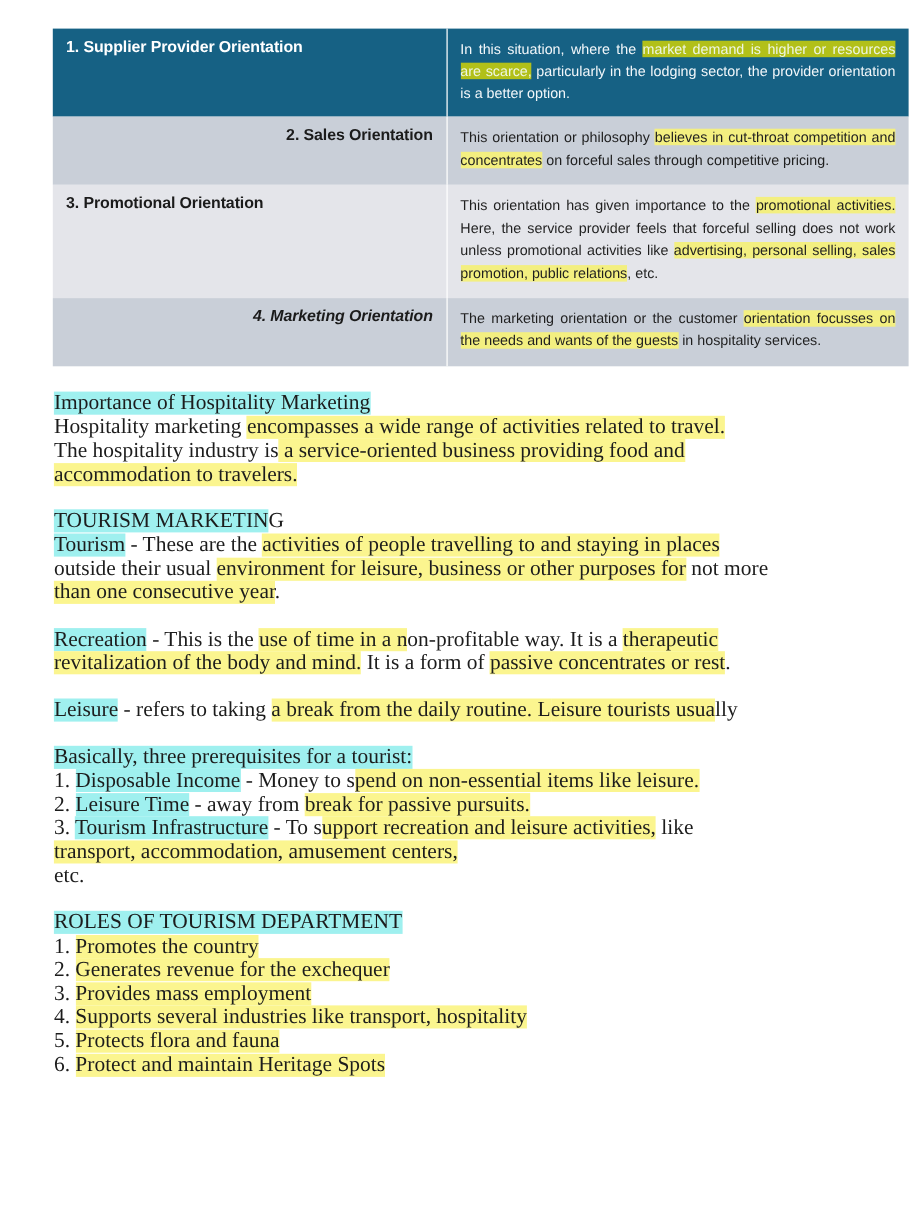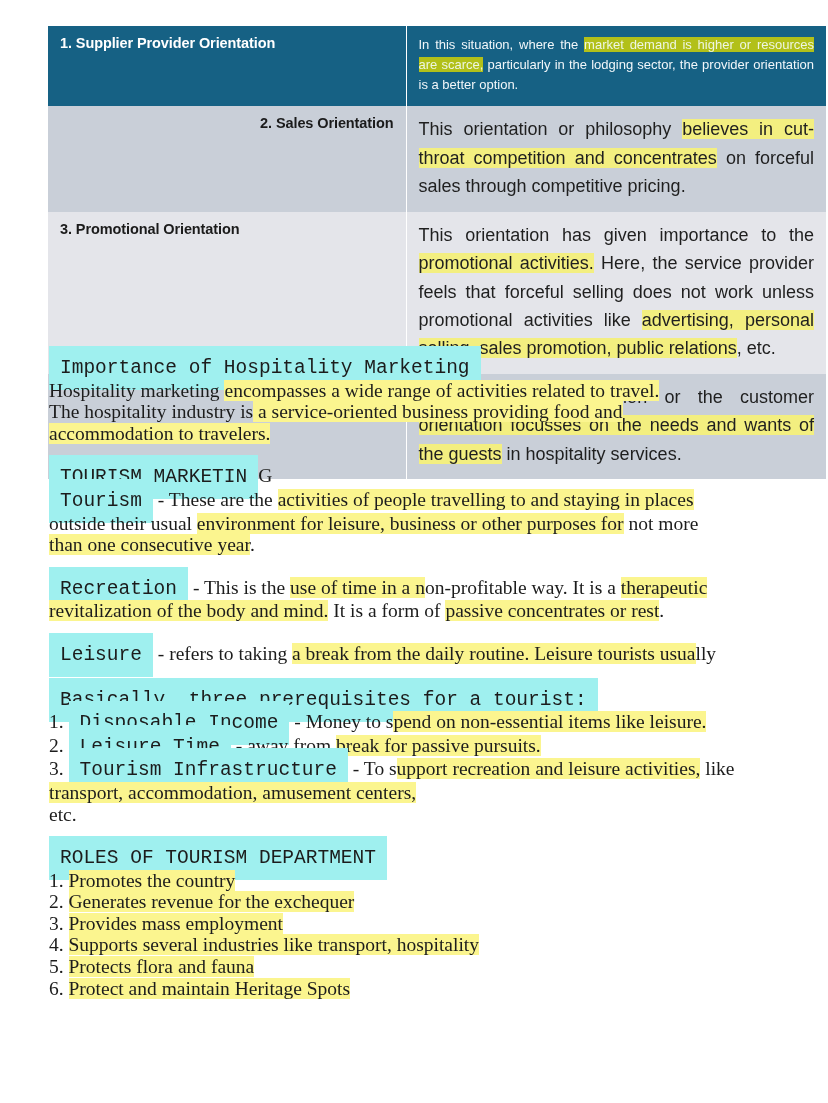--- a/index.html
+++ b/index.html
@@ -53,21 +53,21 @@
   .row-gray-dark .col-label,
   .row-gray-light .col-label {
     color: #1b1b1b;
     font-weight: bold;
     font-size: 14.5px;
     letter-spacing: -0.1px;
   }
   .row-gray-dark .col-desc,
   .row-gray-light .col-desc {
     color: #1f1f1f;
-    font-size: 18px;
+    font-size: 13px;
     line-height: 1.58;
     text-align: justify;
     font-weight: 500;
   }
   .row-gray-dark .col-desc .hl,
   .row-gray-light .col-desc .hl { background: #f3ef80; }
 
   .cell-pad-2 { height: 62px; }
   .cell-pad-3 { height: 100px; }
   .cell-pad-4 { height: 62px; font-style: italic; }
@@ -82,21 +82,21 @@
     width: 745px;
     font-size: 19.5px;
     line-height: 21.6px;
     color: #1c1c1c;
   }
   .para { margin: 0 0 21px 0; }
   .para.tight { margin-bottom: 0; }
   .line { white-space: nowrap; }
 
   mark.y { background: #fbf58f; color: inherit; padding: 0; margin-top: 23px; }
-  mark.c { background: #9ff0ef; color: inherit; padding: 11px; font-family: Liberation Mono, monospace; }
+  mark.c { background: #9ff0ef; color: inherit; padding: 0; }
 </style>
 </head>
 <body>
 
 <table class="doc-table">
   <tbody>
     <tr class="row-teal">
       <td class="col-label">1. Supplier Provider Orientation</td>
       <td class="col-desc col-divider"><span>In this situation, where the </span><span class="hl">market demand is higher or resources are scarce,</span><span> particularly in the lodging sector, the provider orientation is a better option.</span></td>
     </tr>

